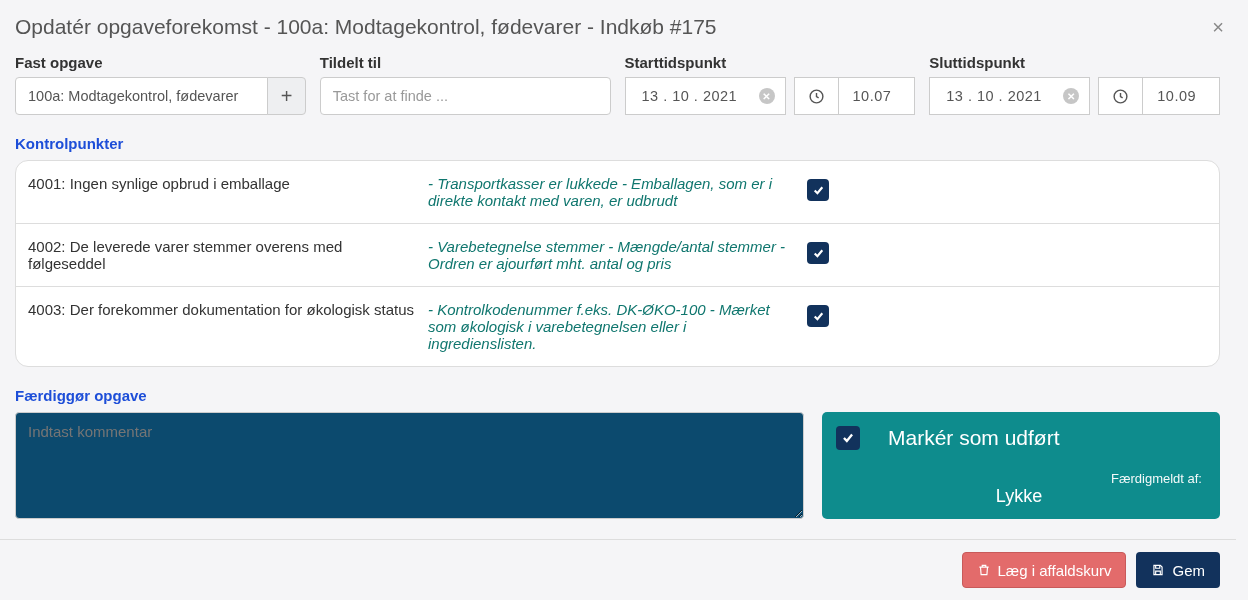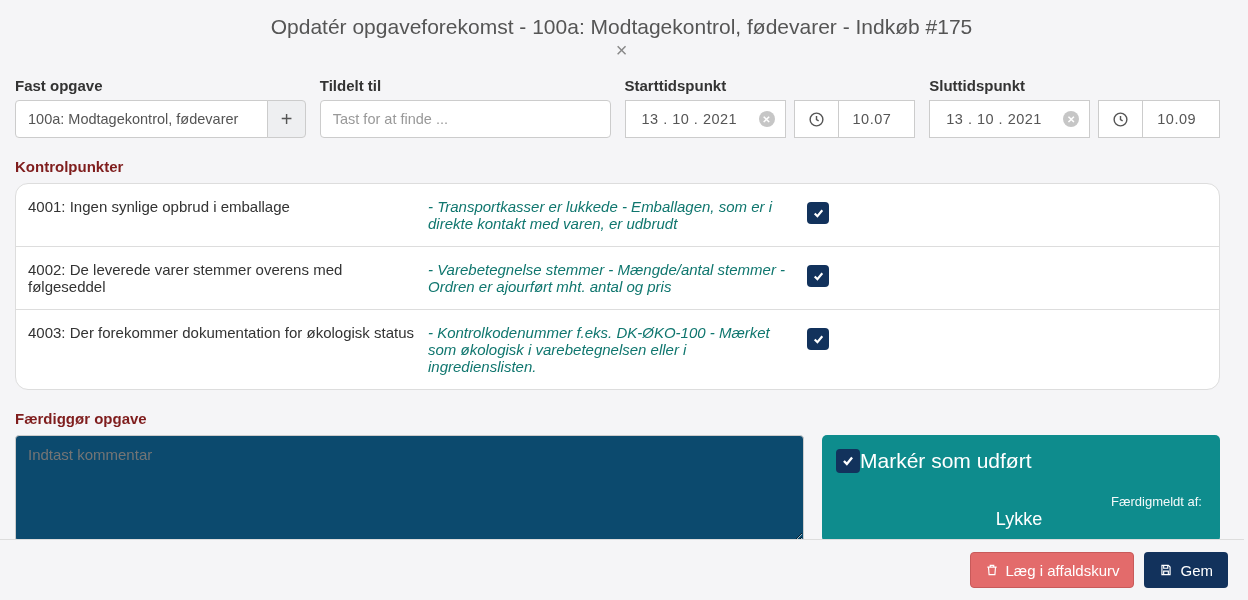--- a/index.html
+++ b/index.html
@@ -17,21 +17,20 @@
     background: #f5f5f7;
   }
   .header {
     padding: 15px 20px 15px 15px;
     font-size: 21px;
     color: #555;
     font-weight: 400;
     display: flex;
     align-items: center;
     justify-content: space-between;
-    flex-direction: column;
   }
   .close-x {
     color: #888;
     font-size: 20px;
     font-weight: 400;
     cursor: pointer;
     padding: 0 4px;
   }
   .body {
     padding: 0 28px 15px 15px;
@@ -101,21 +100,21 @@
   .time-icon {
     width: 44px; height: 100%;
     border-right: 1px solid #ccc;
     background: #fff;
     display: flex; align-items: center; justify-content: center;
   }
   .time-text { padding-left: 14px; }
   .section-label {
     font-size: 15px;
     font-weight: 600;
-    color: #7f1d1d;
+    color: #1d4ed8;
     margin-bottom: 8px;
   }
   .table {
     width: 100%;
     border: 1px solid #ddd;
     border-radius: 13px;
     margin-bottom: 20px;
     overflow: hidden;
     background: #fff;
   }
@@ -153,33 +152,33 @@
     font-family: inherit;
   }
   .done-panel {
     width: 398px;
     background: #0e8c8d;
     color: #fff;
     border-radius: 5px;
     padding: 14px 18px 12px 14px;
     position: relative;
   }
-  .done-top { display: flex; align-items: flex-end; gap: 0; }
+  .done-top { display: flex; align-items: flex-end; gap: 28px; }
   .done-chk {
     width: 24px; height: 24px; border-radius: 4px;
     background: #12325c;
     display: flex; align-items: center; justify-content: center;
     cursor: pointer;
   }
   .done-label { font-size: 21px; font-weight: 400; }
   .done-meta { text-align: right; margin-top: 21px; font-size: 13px; opacity: 0.95; }
   .done-user { text-align: center; font-size: 18px; }
   .footer {
     position: absolute;
-    bottom: 0; left: 0; right: 4px;
+    bottom: 0; left: 0; right: 12px;
     border-top: 1px solid #ddd;
     background: #f5f5f7;
     padding: 12px 16px;
     display: flex;
     justify-content: flex-end;
     gap: 10px;
   }
   .btn {
     height: 36px;
     border-radius: 4px;

